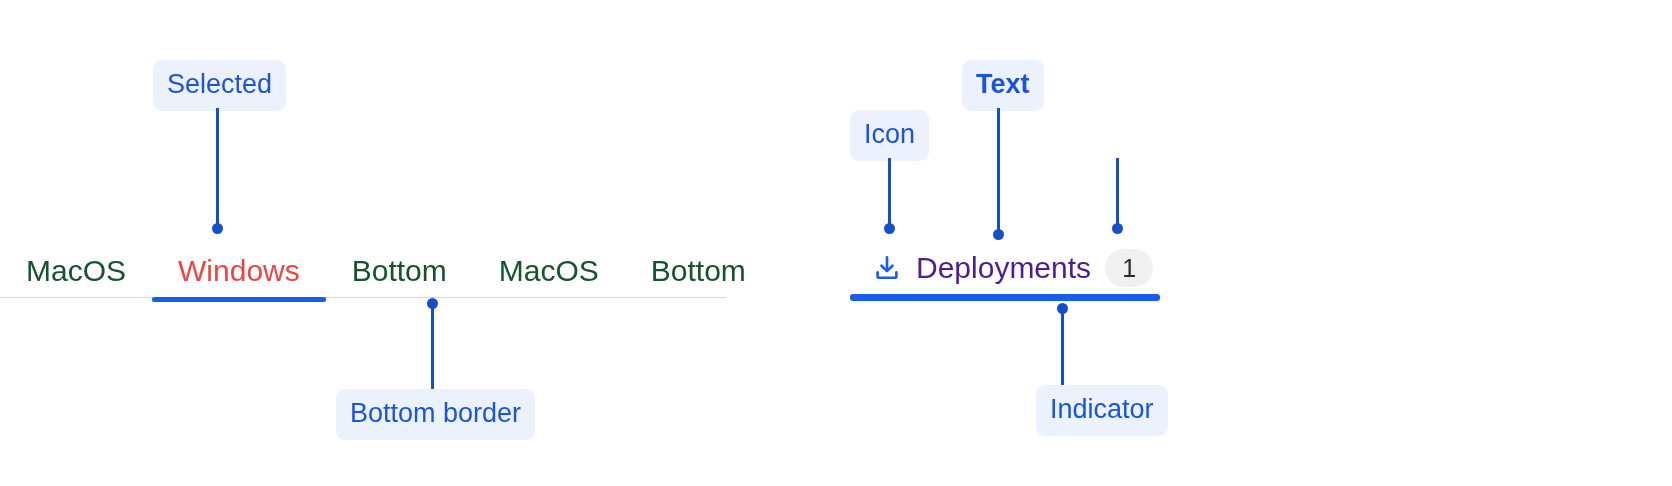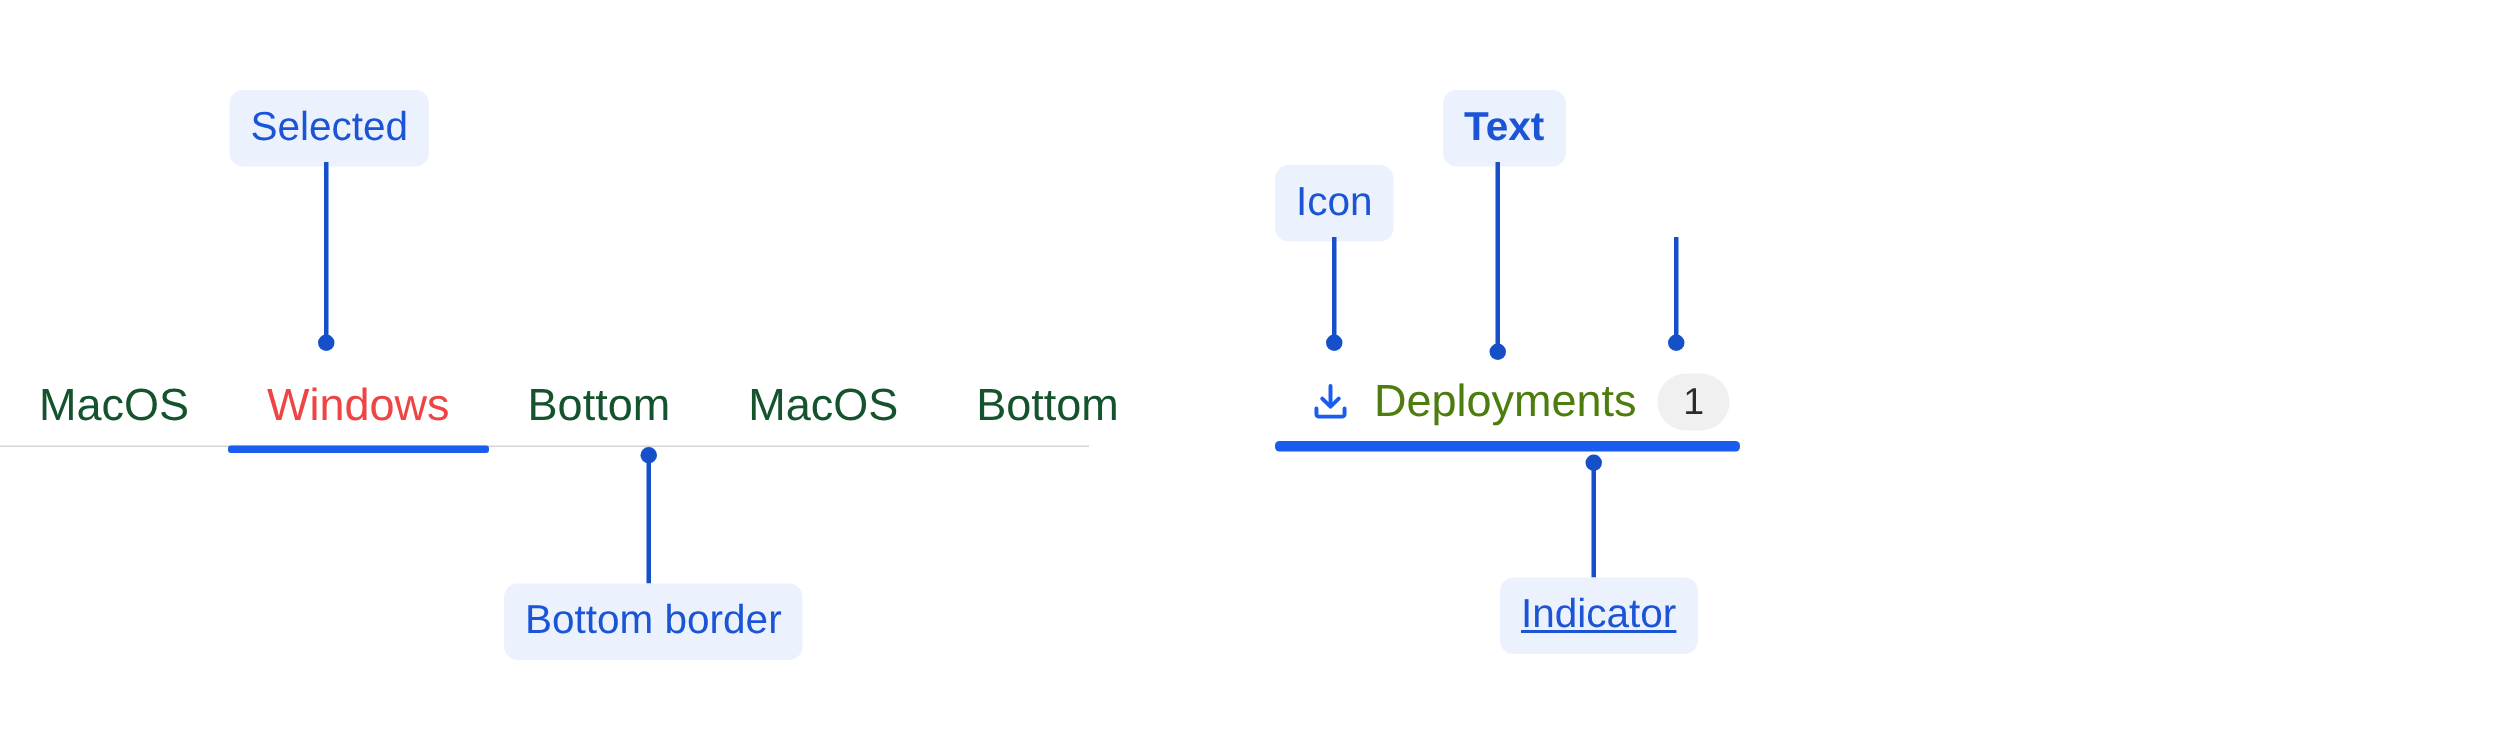--- a/index.html
+++ b/index.html
@@ -90,21 +90,21 @@
     border:none;
     cursor:pointer;
   }
   .deploy-icon{
     width:30px;height:30px;
     display:block;
     flex:0 0 auto;
   }
   .deploy-label{
     font-size:30px;
-    color:#4d7c0f;
+    color:#4c1d95;
     font-family:"Liberation Sans",sans-serif;
     line-height:1;
   }
   .deploy-count{
     background:#f0f0f0;
     color:#2b2b2b;
     font-size:25px;
     border-radius:999px;
     min-width:22px;
     height:38px;
@@ -179,15 +179,15 @@
         <path d="M4.5 15.5 V18.5 a1.3 1.3 0 0 0 1.3 1.3 H18.2 a1.3 1.3 0 0 0 1.3 -1.3 V15.5"></path>
       </svg>
       <span class="deploy-label">Deployments</span>
       <span class="deploy-count">1</span>
     </button>
     <div class="deploy-indicator"></div>
   </div>
 
   <div class="leader-dot" style="left:1057px;top:303px;"></div>
   <div class="leader" style="left:1061px;top:308px;height:77px;"></div>
-  <div class="callout" style="left:1000px;top:385px;text-decoration:underline;">Indicator</div>
+  <div class="callout" style="left:1036px;top:385px;">Indicator</div>
 
 </div>
 
 </body></html>

